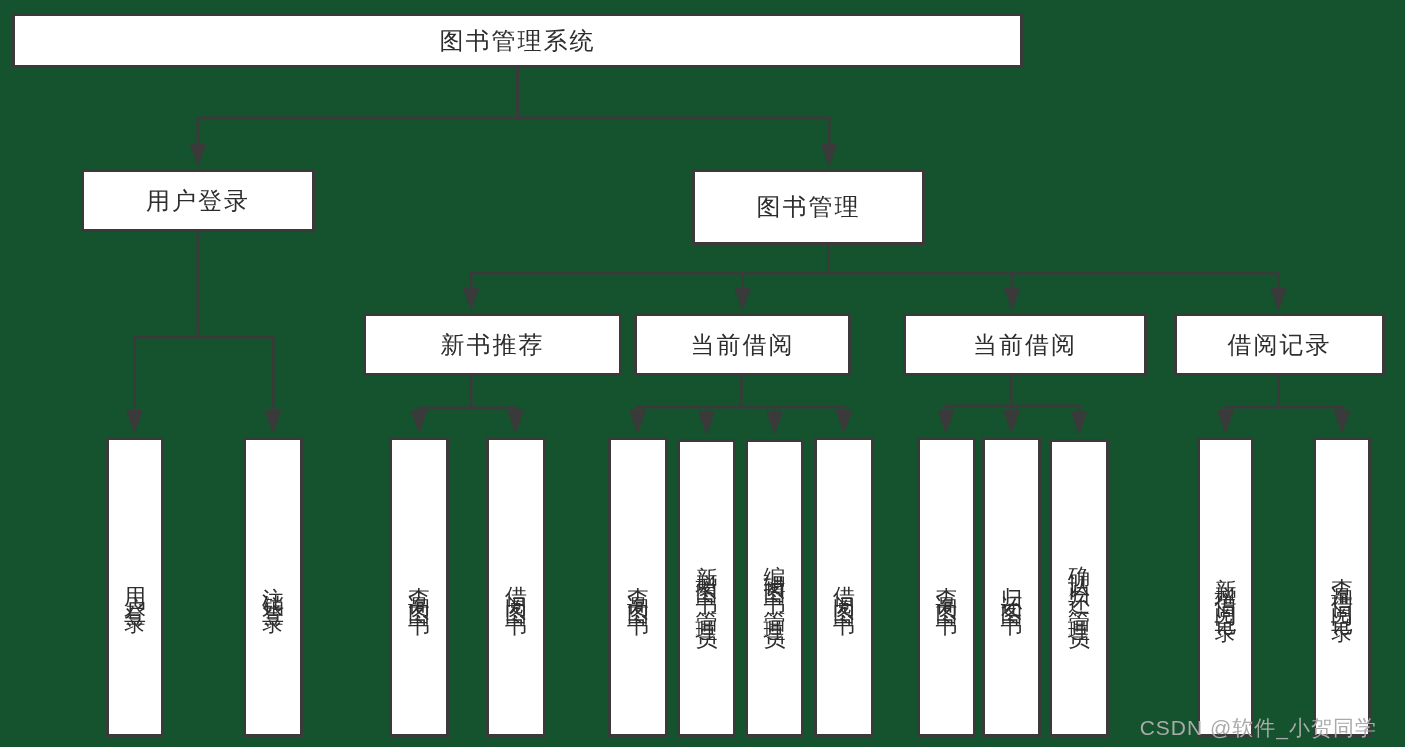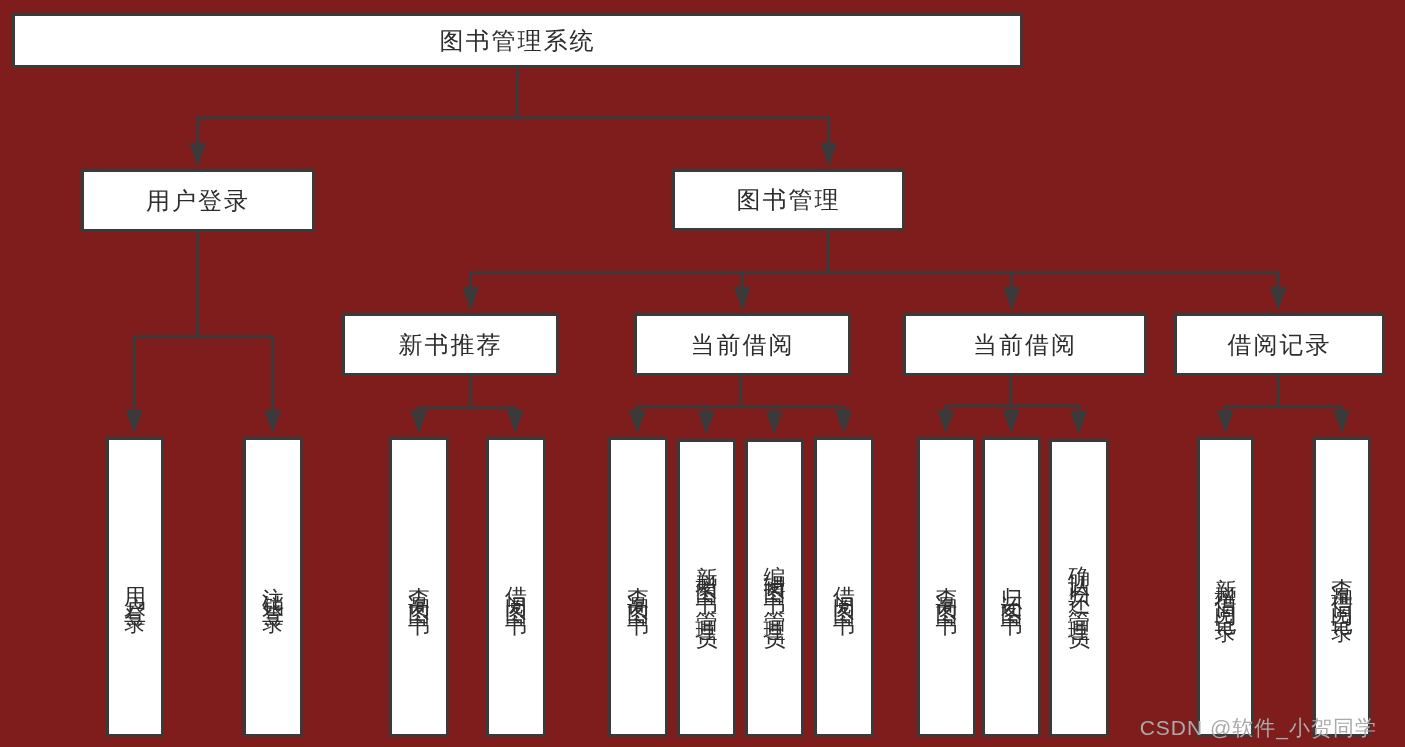--- a/index.html
+++ b/index.html
@@ -4,21 +4,21 @@
 <style>
   html, body {
     margin: 0;
     padding: 0;
     background: #ffffff;
   }
   #canvas {
     position: relative;
     width: 1405px;
     height: 747px;
-    background: #7f1d1d;
+    background: #14532d;
     font-family: "Liberation Sans", "DejaVu Sans", sans-serif;
     overflow: hidden;
   }
   #connectors {
     position: absolute;
     left: 0;
     top: 0;
     width: 1405px;
     height: 747px;
   }
@@ -128,25 +128,25 @@
     </g>
   </svg>
 
   <div class="hnode" style="left:12px;top:13px;width:1011px;height:55px">
     <span class="hlabel">图书管理系统</span>
   </div>
 
   <div class="hnode" style="left:81px;top:169px;width:234px;height:63px">
     <span class="hlabel">用户登录</span>
   </div>
-  <div class="hnode" style="left:672px;top:169px;width:233px;height:62px">
+  <div class="hnode" style="left:692px;top:169px;width:233px;height:76px">
     <span class="hlabel">图书管理</span>
   </div>
 
-  <div class="hnode" style="left:342px;top:313px;width:217px;height:63px">
+  <div class="hnode" style="left:363px;top:313px;width:259px;height:63px">
     <span class="hlabel">新书推荐</span>
   </div>
   <div class="hnode" style="left:634px;top:313px;width:217px;height:63px">
     <span class="hlabel">当前借阅</span>
   </div>
   <div class="hnode" style="left:903px;top:313px;width:244px;height:63px">
     <span class="hlabel">当前借阅</span>
   </div>
   <div class="hnode" style="left:1174px;top:313px;width:211px;height:63px">
     <span class="hlabel">借阅记录</span>

